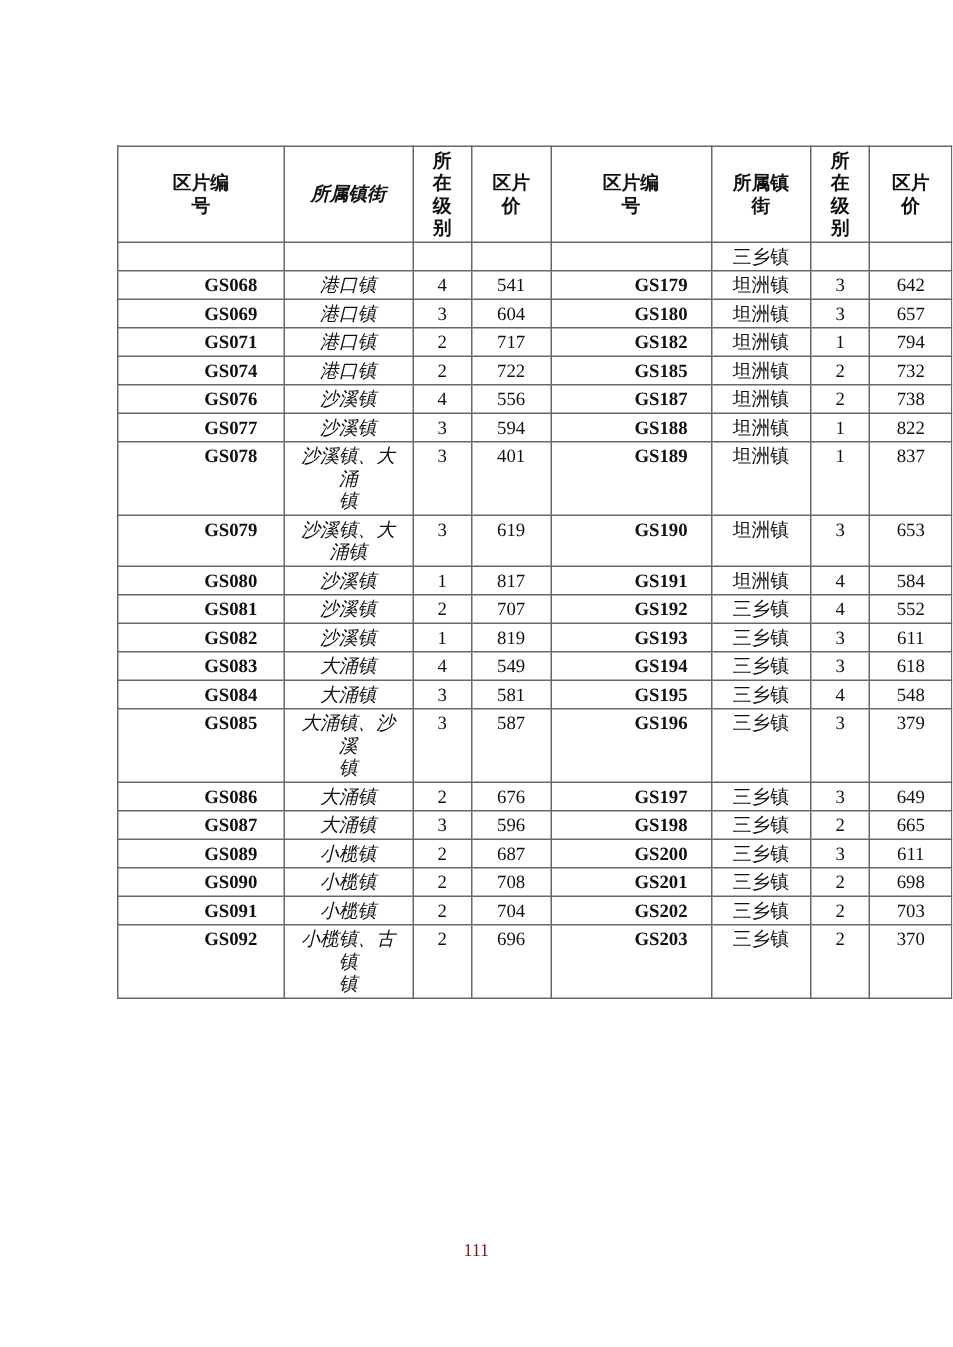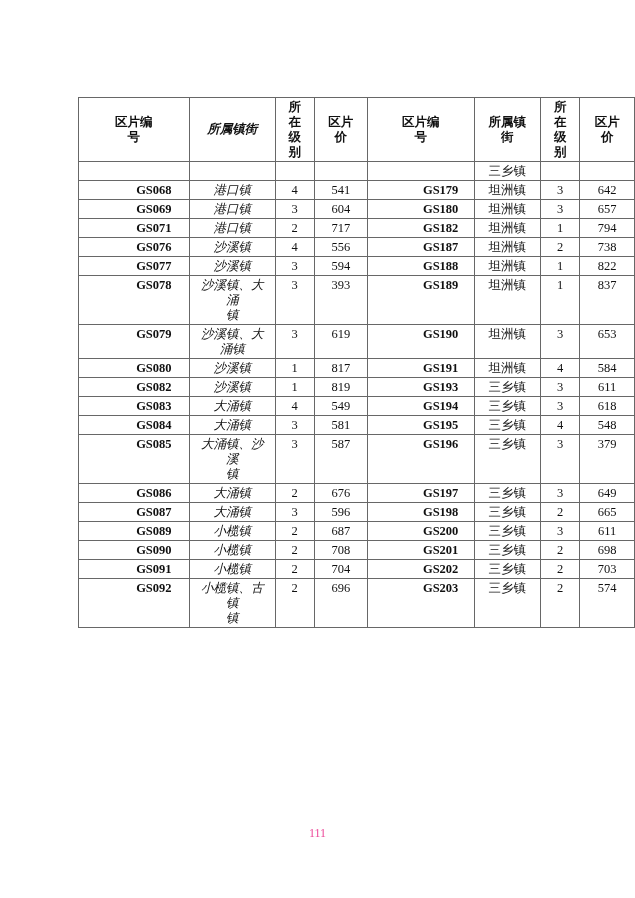--- a/index.html
+++ b/index.html
@@ -55,21 +55,21 @@
   .col5 { width: 67px; }
   .col6 { width: 38px; }
   .col7 { width: 54px; }
   .page-number {
     position: absolute;
     left: 0;
     top: 826px;
     width: 635px;
     text-align: center;
     font-size: 12px;
-    color: #ec4899;
+    color: #7f1d1d;
   }
 </style>
 </head>
 <body>
 
 <div class="page">
   <table class="price-table">
     <colgroup id="colgroup">
         <col class="col0">
         <col class="col1">
@@ -138,20 +138,30 @@
           <td class="col0 code">GS071</td>
           <td class="col1">港口镇</td>
           <td class="col2">2</td>
           <td class="col3">717</td>
           <td class="col4 code">GS182</td>
           <td class="col5">坦洲镇</td>
           <td class="col6">1</td>
           <td class="col7">794</td>
         </tr>
         <tr>
+          <td class="col0 code">GS074</td>
+          <td class="col1">港口镇</td>
+          <td class="col2">2</td>
+          <td class="col3">722</td>
+          <td class="col4 code">GS185</td>
+          <td class="col5">坦洲镇</td>
+          <td class="col6">2</td>
+          <td class="col7">732</td>
+        </tr>
+        <tr>
           <td class="col0 code">GS076</td>
           <td class="col1">沙溪镇</td>
           <td class="col2">4</td>
           <td class="col3">556</td>
           <td class="col4 code">GS187</td>
           <td class="col5">坦洲镇</td>
           <td class="col6">2</td>
           <td class="col7">738</td>
         </tr>
         <tr>
@@ -163,21 +173,21 @@
           <td class="col5">坦洲镇</td>
           <td class="col6">1</td>
           <td class="col7">822</td>
         </tr>
         <tr>
           <td class="col0 code">GS078</td>
           <td class="col1">沙溪镇、大
 涌
 镇</td>
           <td class="col2">3</td>
-          <td class="col3">393</td>
+          <td class="col3">401</td>
           <td class="col4 code">GS189</td>
           <td class="col5">坦洲镇</td>
           <td class="col6">1</td>
           <td class="col7">837</td>
         </tr>
         <tr>
           <td class="col0 code">GS079</td>
           <td class="col1">沙溪镇、大
 涌镇</td>
           <td class="col2">3</td>
@@ -189,20 +199,30 @@
         </tr>
         <tr>
           <td class="col0 code">GS080</td>
           <td class="col1">沙溪镇</td>
           <td class="col2">1</td>
           <td class="col3">817</td>
           <td class="col4 code">GS191</td>
           <td class="col5">坦洲镇</td>
           <td class="col6">4</td>
           <td class="col7">584</td>
+        </tr>
+        <tr>
+          <td class="col0 code">GS081</td>
+          <td class="col1">沙溪镇</td>
+          <td class="col2">2</td>
+          <td class="col3">707</td>
+          <td class="col4 code">GS192</td>
+          <td class="col5">三乡镇</td>
+          <td class="col6">4</td>
+          <td class="col7">552</td>
         </tr>
         <tr>
           <td class="col0 code">GS082</td>
           <td class="col1">沙溪镇</td>
           <td class="col2">1</td>
           <td class="col3">819</td>
           <td class="col4 code">GS193</td>
           <td class="col5">三乡镇</td>
           <td class="col6">3</td>
           <td class="col7">611</td>
@@ -292,18 +312,18 @@
         <tr>
           <td class="col0 code">GS092</td>
           <td class="col1">小榄镇、古
 镇
 镇</td>
           <td class="col2">2</td>
           <td class="col3">696</td>
           <td class="col4 code">GS203</td>
           <td class="col5">三乡镇</td>
           <td class="col6">2</td>
-          <td class="col7">574</td>
+          <td class="col7">370</td>
         </tr>
       </tbody>
   </table>
   <div class="page-number">111</div>
 </div>
 
 </body></html>

